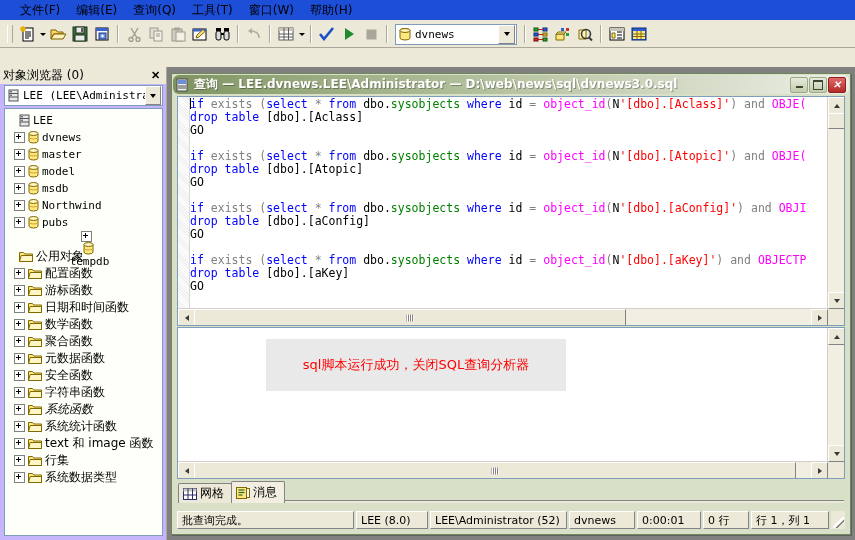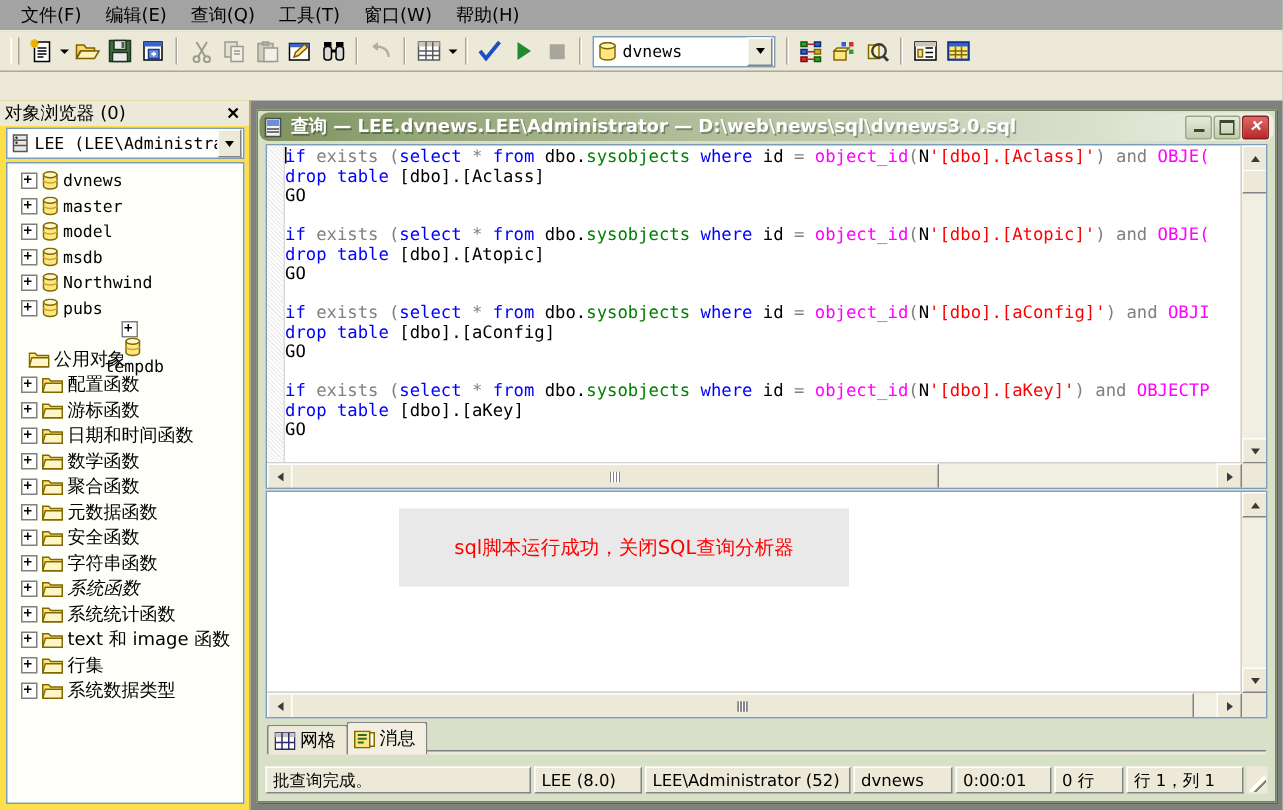--- a/index.html
+++ b/index.html
@@ -26,22 +26,22 @@
     width:15px;height:15px;position:relative;flex:0 0 auto;
     background:linear-gradient(135deg,#6a7fa8,#2f4468);
     border:1px solid #20304a;border-radius:1px;
   }
   .app-ico:after{
     content:"";position:absolute;left:3px;top:2px;width:6px;height:9px;
     background:#cfd9e8;border:1px solid #55657f;
   }
   
   .menubar{
-    height:20px;background:#a3a3a3;display:flex;align-items:center;
-    padding-left:6px;border-bottom:1px solid #ece9d8;
+    height:20px;background:#1d4ed8;display:flex;align-items:center;
+    padding-left:12px;border-bottom:1px solid #ece9d8;
   }
   .menu-item{
     font-size:12px;color:#000;padding:2px 8px;cursor:default;white-space:nowrap;
     font-family:"DejaVu Sans","Liberation Sans",sans-serif;
   }
   
   .toolbar{
     height:26px;background:#ece9d8;display:flex;align-items:center;
     padding-left:4px;border-bottom:1px solid #aca899;
   }
@@ -62,21 +62,21 @@
   .tb-combo .cmb-btn{
     width:15px;height:17px;background:#ece9d8;border:1px solid #fff;
     border-right-color:#848284;border-bottom-color:#848284;
     display:flex;align-items:center;justify-content:center;margin-right:1px;
   }
   .tb-combo .cmb-btn:after{content:"";border-left:3px solid transparent;border-right:3px solid transparent;border-top:4px solid #000;}
   
   .workspace{position:absolute;left:0;top:67px;width:855px;height:473px;background:#808080;}
   
   .objbrowser{
-    position:absolute;left:0;top:0;width:166px;height:473px;background:#fde047;
+    position:absolute;left:0;top:0;width:166px;height:473px;background:#c4b5fd;
     border-right:1px solid #aca899;
   }
   .ob-header{
     height:17px;display:flex;align-items:center;justify-content:space-between;
     padding:0 2px 0 3px;background:#ece9d8;
   }
   .ob-header .ob-title{font-size:12px;color:#000;font-family:"DejaVu Sans","Liberation Sans",sans-serif;}
   .ob-close{
     width:15px;height:14px;background:#ece9d8;border:1px solid #ece9d8;
     display:flex;align-items:center;justify-content:center;font-size:11px;font-weight:bold;color:#000;
@@ -457,20 +457,31 @@
             <line x1="1" y1="8" x2="10" y2="8" stroke="#555"></line>
             <circle cx="3" cy="2.8" r="0.8" fill="#2a2a2a"></circle>
             <circle cx="3" cy="6.2" r="0.8" fill="#2a2a2a"></circle>
           </svg>
         </span>
         <span class="svr-txt">LEE (LEE\Administrat</span>
         <span class="cmb-btn2"></span>
       </div>
       <div class="ob-tree">
         <div class="tree-inner" id="tree-inner">
+            <div class="tnode" style="padding-left: 0px;">
+              <span class="spacer"></span>
+              <span class="ic-server"><svg width="11" height="13" viewBox="0 0 11 13">
+                  <rect x="1" y="1" width="9" height="11" fill="#e8e8e8" stroke="#555"></rect>
+                  <line x1="1" y1="4.5" x2="10" y2="4.5" stroke="#555"></line>
+                  <line x1="1" y1="8" x2="10" y2="8" stroke="#555"></line>
+                  <circle cx="3" cy="2.8" r="0.8" fill="#2a2a2a"></circle>
+                  <circle cx="3" cy="6.2" r="0.8" fill="#2a2a2a"></circle>
+                </svg></span>
+              <span class="tlabel mono">LEE</span>
+            </div>
             <div class="tnode" style="padding-left: 7px;">
               <span class="exp"></span>
               <span class="ic-db"><svg width="11" height="13" viewBox="0 0 11 13">
                   <path d="M1 2.5 L1 10 A4.5 2 0 0 0 10 10 L10 2.5 Z" fill="#ffe680" stroke="#806a00"></path>
                   <ellipse cx="5.5" cy="2.5" rx="4.5" ry="2" fill="#fff6c8" stroke="#806a00"></ellipse>
                   <path d="M1 6 A4.5 2 0 0 0 10 6" fill="none" stroke="#c8a830"></path>
                 </svg></span>
               <span class="tlabel mono">dvnews</span>
             </div>
             <div class="tnode" style="padding-left: 7px;">

